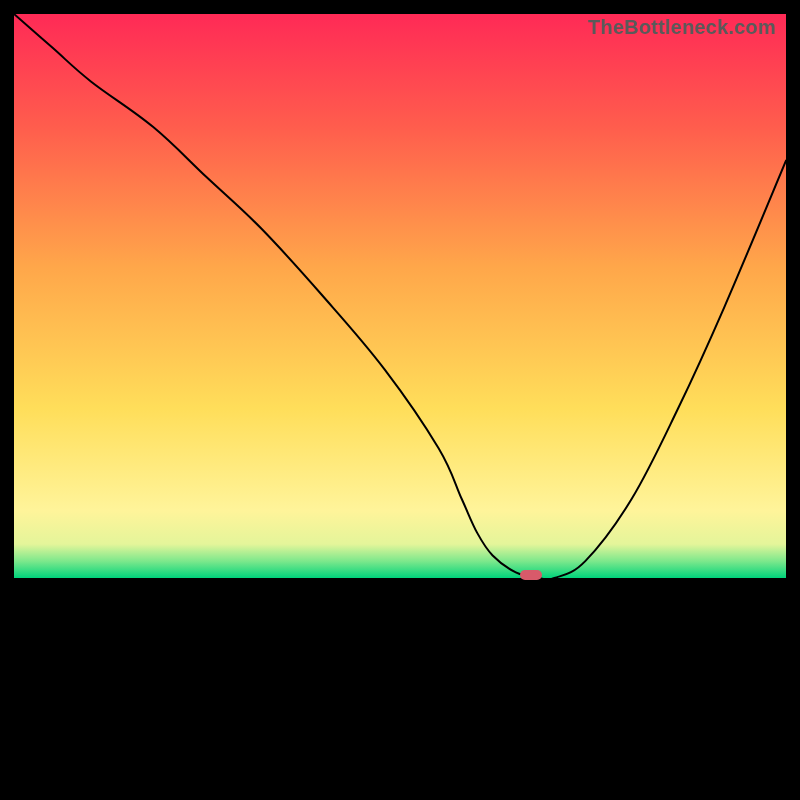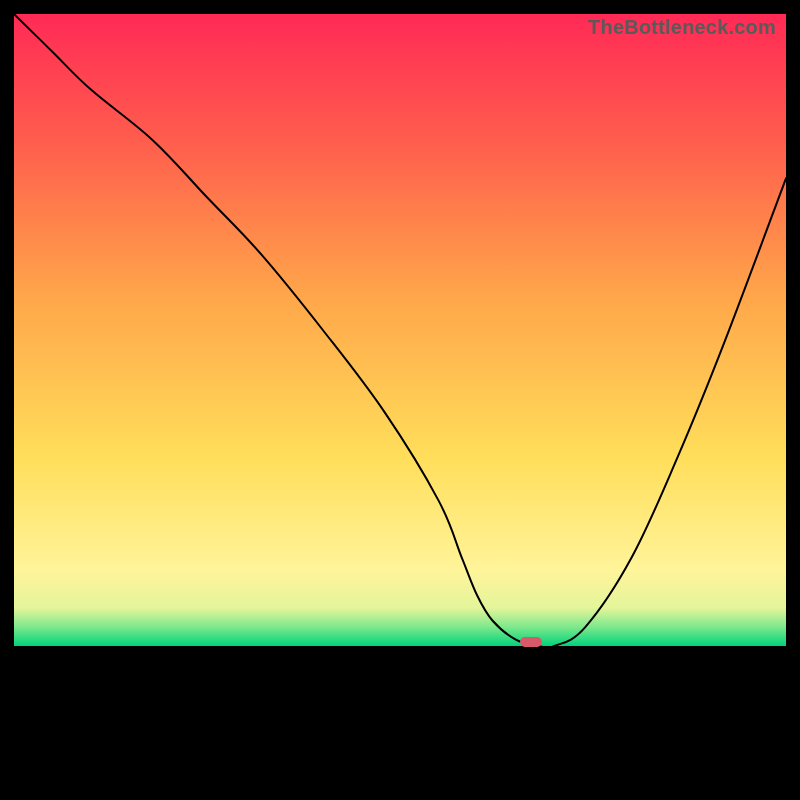--- a/index.html
+++ b/index.html
@@ -15,21 +15,21 @@
     position: relative;
     width: 800px;
     height: 800px;
     background: #000;
   }
   .plot-area {
     position: absolute;
     left: 14px;
     top: 14px;
     width: 772px;   
-    height: 632px;  
+    height: 564px;  
     background: #000;
   }
   
   .layer {
     position: absolute;
     inset: 0;
     width: 100%;
     height: 100%;
   }
   .watermark {

